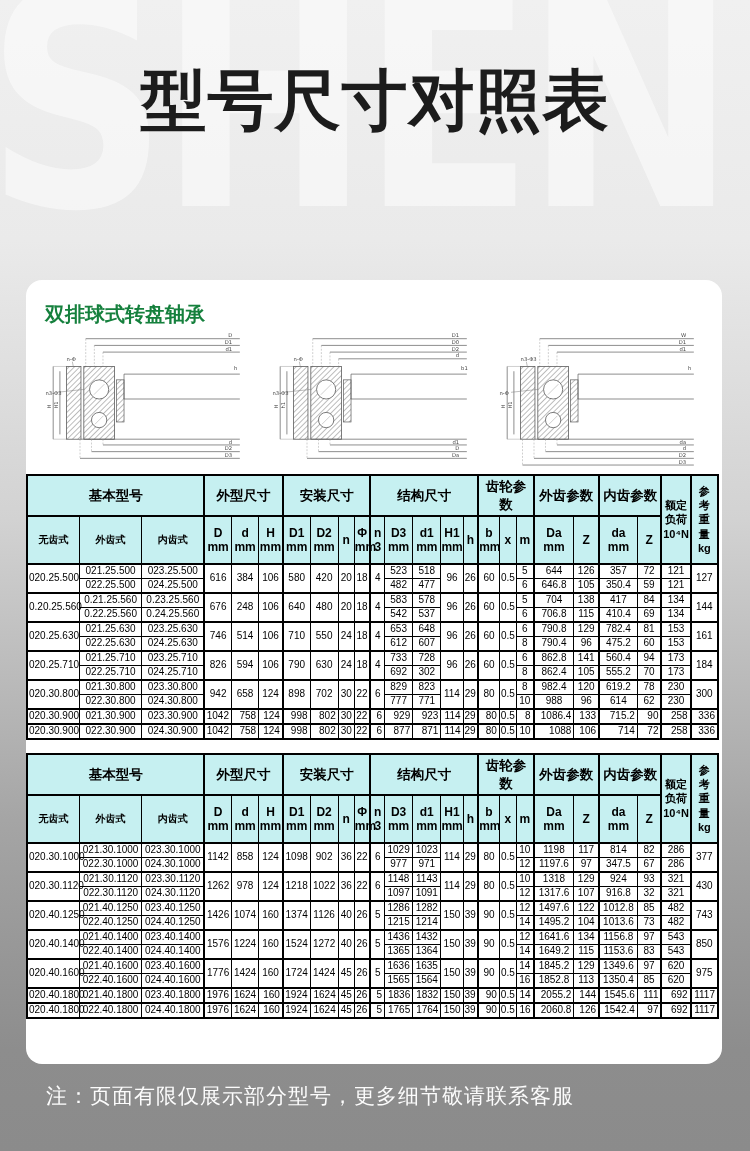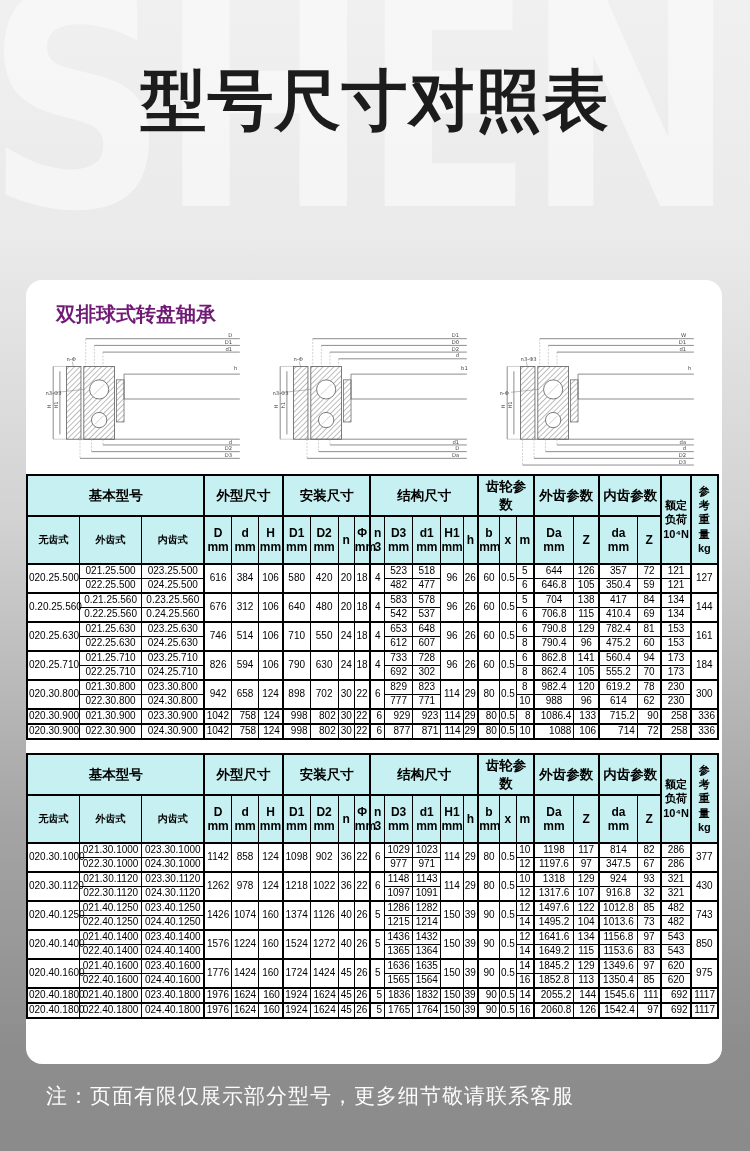--- a/index.html
+++ b/index.html
@@ -9,22 +9,22 @@
   .hero{position:absolute;top:0;left:0;width:750px;height:280px;overflow:hidden;}
   .watermark{position:absolute;top:-72px;left:-14px;font-family:"DejaVu Sans",sans-serif;
     font-size:300px;font-weight:800;letter-spacing:-10px;color:#ffffff;opacity:.5;white-space:nowrap;
     transform:scaleX(.84);transform-origin:left top;}
   .title{position:absolute;top:56px;left:0;width:750px;margin:0;text-align:center;
     font-size:66px;font-weight:900;color:#1c1c1c;letter-spacing:1px;}
   .badge{position:absolute;top:189px;left:50%;transform:translateX(-50%);
     background:#ffdf07;color:#1f1a00;font-size:23px;font-weight:bold;
     padding:7px 32px;border-radius:25px;white-space:pre;box-shadow:0 2px 4px rgba(0,0,0,.12);}
   .card{position:absolute;top:280px;left:26px;width:696px;height:784px;background:#ffffff;border-radius:16px;}
-  .card-title{margin:21px 0 0 30px;font-family:Liberation Sans, sans-serif;
-    font-size:20px;font-weight:bold;color:#701a75;}
+  .card-title{margin:21px 0 0 19px;font-family:Liberation Sans, sans-serif;
+    font-size:20px;font-weight:bold;color:#15803d;}
   .diagrams{display:flex;justify-content:space-between;align-items:flex-start;padding:4px 12px 0 12px;height:136px;}
   .diagrams svg{width:218px;height:134px;}
   .twrap{margin:6px 3px 0 0;}
   .twrap.second{margin-top:13px;}
   table.spec{width:100%;border-collapse:collapse;table-layout:fixed;border:2px solid #000;}
   table.spec th{background:#c6f0f1;border:1px solid #000;padding:0;text-align:center;vertical-align:middle;
     white-space:pre-line;font-weight:bold;color:#000;}
   table.spec thead tr.r1 th{height:39px;font-size:13.5px;border-width:2px;
     font-family:"Liberation Serif","DejaVu Serif",serif;}
   table.spec thead tr.r1 th.v{font-size:11px;line-height:1.3;font-family:"Liberation Sans",sans-serif;}
@@ -323,21 +323,21 @@
               <td>105</td>
               <td class="tl">350.4</td>
               <td>59</td>
               <td class="tl">121</td>
             </tr>
             <tr class="gt">
               <td rowspan="2">0.20.25.560</td>
               <td>0.21.25.560</td>
               <td>0.23.25.560</td>
               <td rowspan="2" class="tl">676</td>
-              <td rowspan="2">312</td>
+              <td rowspan="2">248</td>
               <td rowspan="2">106</td>
               <td rowspan="2" class="tl">640</td>
               <td rowspan="2">480</td>
               <td rowspan="2">20</td>
               <td rowspan="2">18</td>
               <td rowspan="2" class="tl">4</td>
               <td>583</td>
               <td>578</td>
               <td rowspan="2">96</td>
               <td rowspan="2">26</td>

